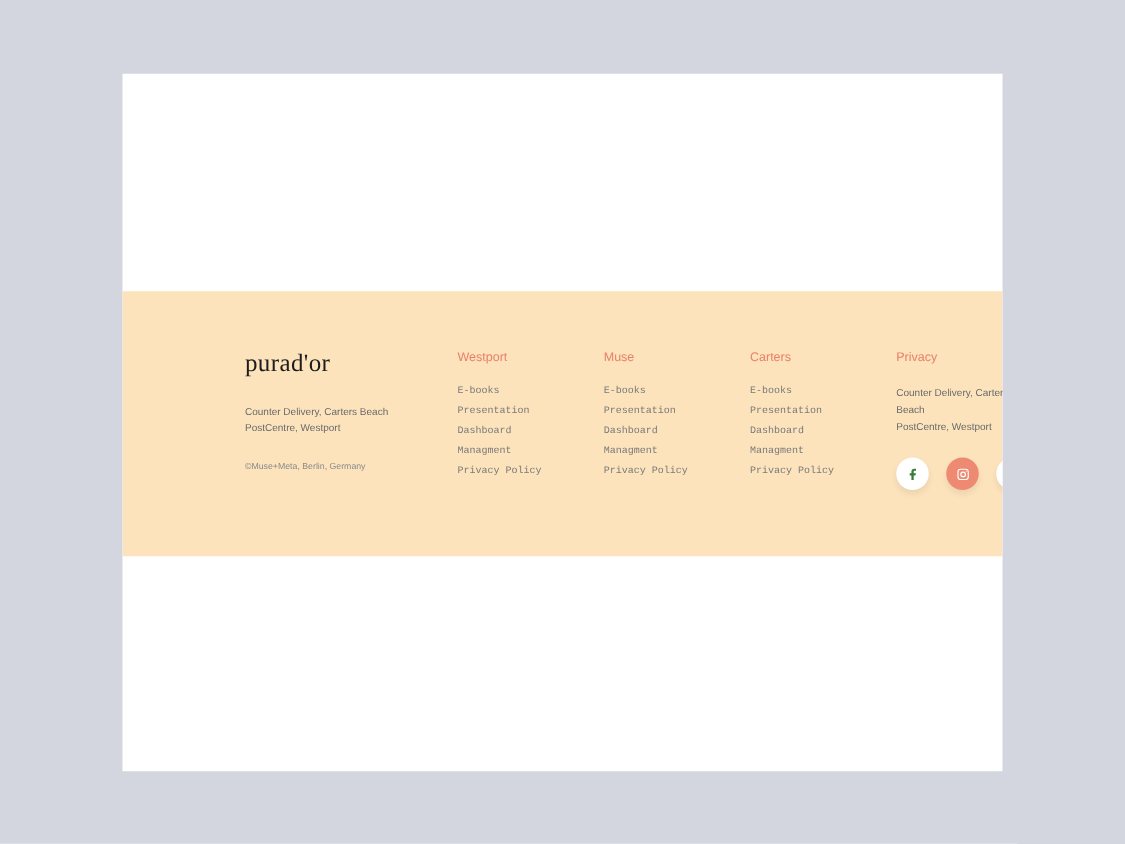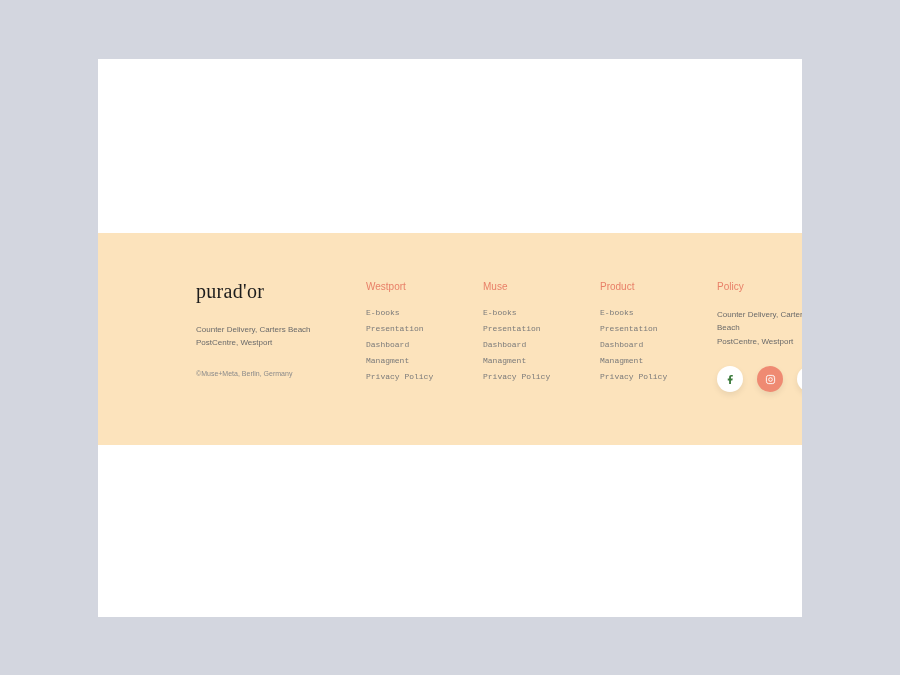--- a/index.html
+++ b/index.html
@@ -114,30 +114,30 @@
     <div class="link-col">
       <div class="col-head">Muse</div>
       <a href="#">E-books</a>
       <a href="#">Presentation</a>
       <a href="#">Dashboard</a>
       <a href="#">Managment</a>
       <a href="#">Privacy Policy</a>
     </div>
 
     <div class="link-col">
-      <div class="col-head">Product</div>
+      <div class="col-head">Carters</div>
       <a href="#">E-books</a>
       <a href="#">Presentation</a>
       <a href="#">Dashboard</a>
       <a href="#">Managment</a>
       <a href="#">Privacy Policy</a>
     </div>
 
     <div class="addr-col">
-      <div class="col-head">Policy</div>
+      <div class="col-head">Privacy</div>
       <div class="addr-text">
         <div>Counter Delivery, Carters Beach</div>
         <div>PostCentre, Westport</div>
       </div>
       <div class="socials">
         <div class="soc">
           <span>
             <svg viewBox="0 0 24 24" fill="#3b7a3b">
                 <path d="M13 22v-8h3l1-4h-4V7.5c0-1.1.3-2 2-2h2V2h-3c-3 0-5 1.8-5 5v3H6v4h3v8h4z"></path>
               </svg>

